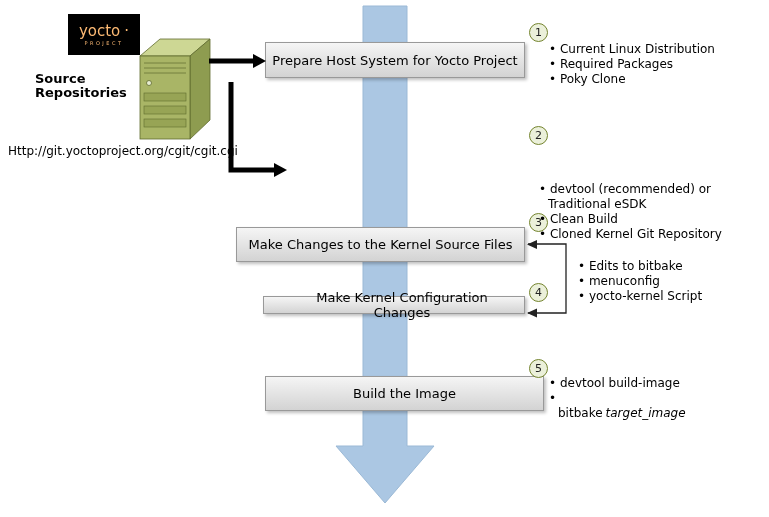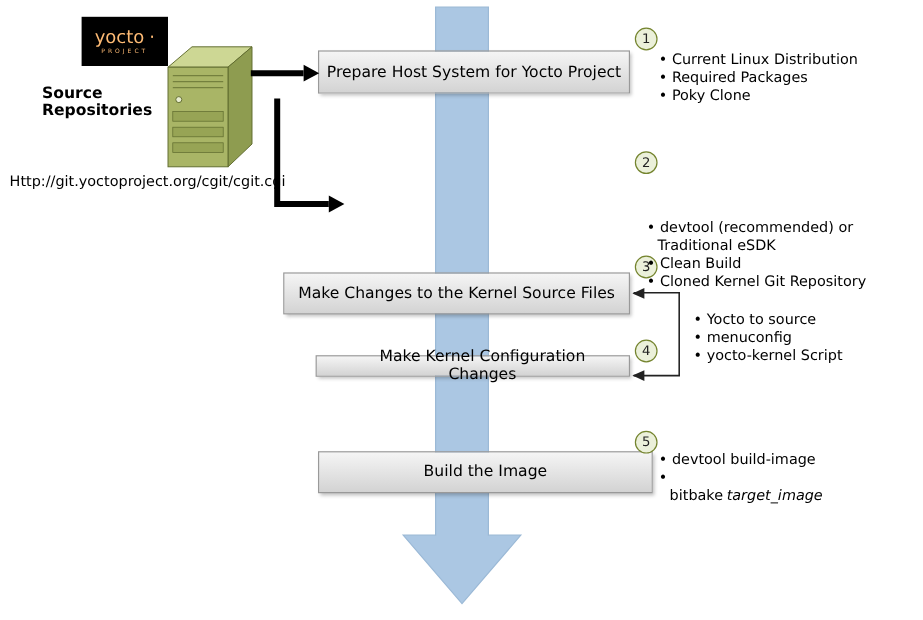--- a/index.html
+++ b/index.html
@@ -114,21 +114,21 @@
     <div class="note-item">Required Packages</div>
     <div class="note-item">Poky Clone</div>
   </div>
   <div id="list2" class="note-list">
     <div class="note-item">devtool (recommended) or
 Traditional eSDK</div>
     <div class="note-item">Clean Build</div>
     <div class="note-item">Cloned Kernel Git Repository</div>
   </div>
   <div id="list34" class="note-list">
-    <div class="note-item">Yocto to source</div>
+    <div class="note-item">Edits to bitbake</div>
     <div class="note-item">menuconfig</div>
     <div class="note-item">yocto-kernel Script</div>
   </div>
   <div id="list5" class="note-list">
     <div class="note-item">devtool build-image</div>
     <div class="note-item">
       <span class="pre">bitbake</span><span class="it">target_image</span>
     </div>
   </div>
 

